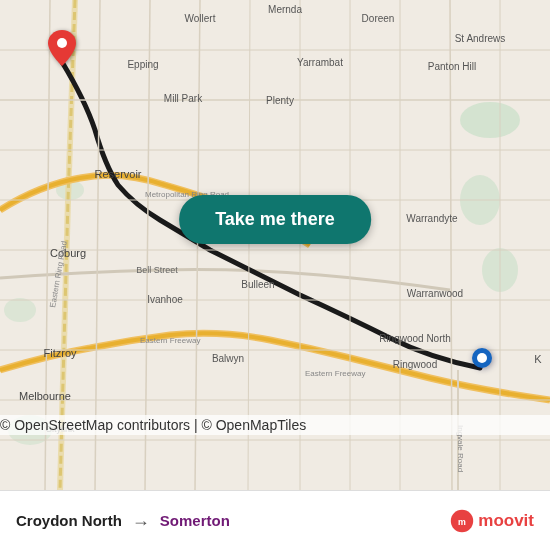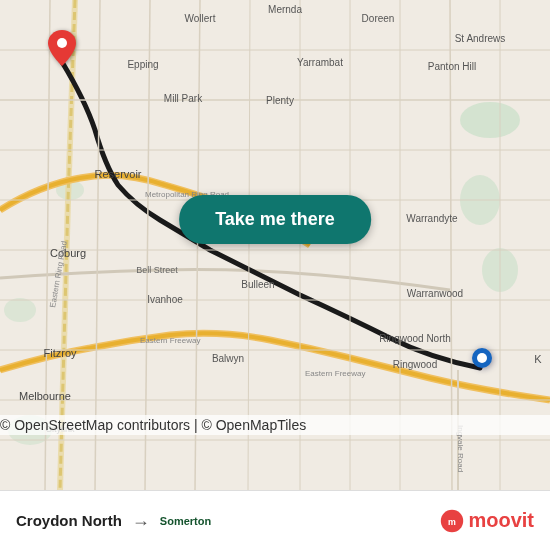--- a/index.html
+++ b/index.html
@@ -75,34 +75,34 @@
       color: #222;
     }
 
     #arrow-icon {
       margin: 0 10px;
       font-size: 18px;
       color: #555;
     }
 
     #destination-label {
-      font-size: 11px;
+      font-size: 15px;
       font-weight: 600;
-      color: #14532d;
+      color: #701a75;
     }
 
     #moovit-logo {
       margin-left: auto;
       display: flex;
       align-items: center;
       gap: 4px;
     }
 
     #moovit-text {
-      font-size: 20px;
+      font-size: 17px;
       font-weight: bold;
       color: #e84141;
     }
 
     .moovit-icon {
       width: 24px;
       height: 24px;
     }
 
     

